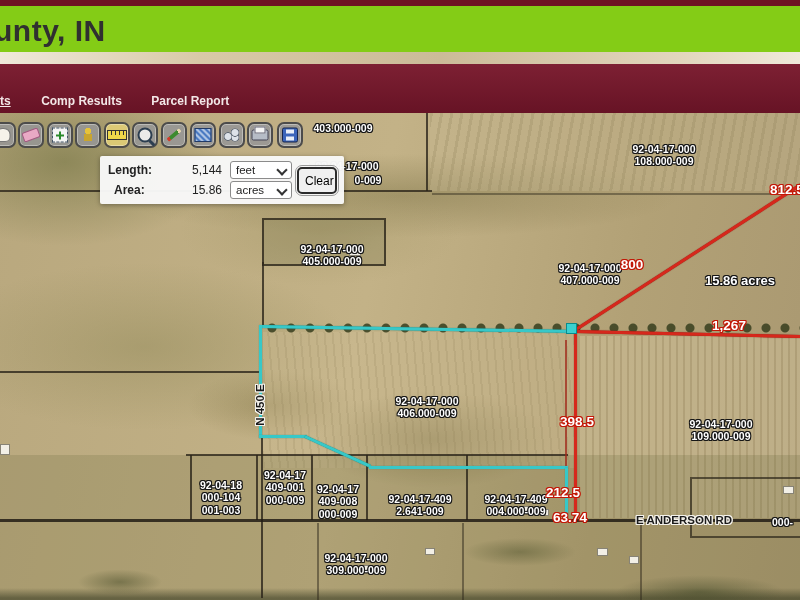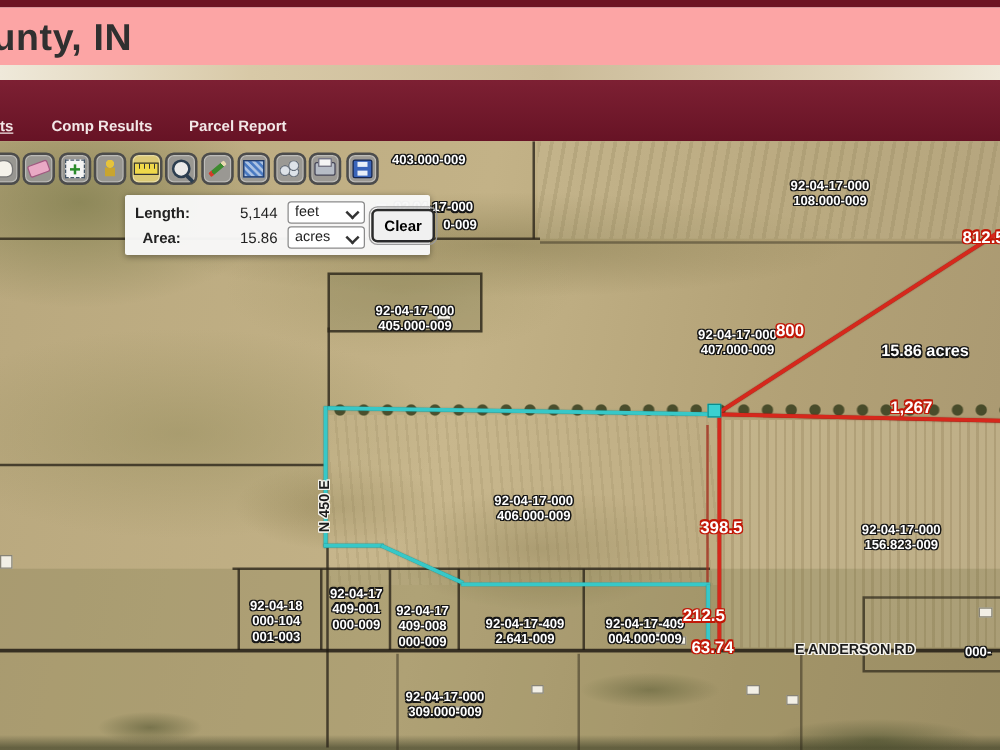--- a/index.html
+++ b/index.html
@@ -1,21 +1,21 @@
 <!DOCTYPE html>
 <html><head>
 <meta charset="utf-8">
 <style>
   html,body{margin:0;padding:0;}
   body{width:800px;height:600px;overflow:hidden;position:relative;
        font-family:"Liberation Sans",sans-serif;background:#fff;}
 
   
   #topbar{position:absolute;left:0;top:0;width:800px;height:6px;background:#6e1423;}
-  #header{position:absolute;left:0;top:6px;width:800px;height:46px;background:#fca5a5;}
+  #header{position:absolute;left:0;top:6px;width:800px;height:46px;background:#84cc16;}
   #header .title{position:absolute;left:-6px;top:8px;font-size:30px;font-weight:600;color:#303030;letter-spacing:.5px;}
   #headstrip{position:absolute;left:0;top:52px;width:800px;height:12px;
      background:linear-gradient(90deg,#efe9da,#d8c9a7 25%,#cbbb98 55%,#e2d6bd 85%,#efe9da);}
   #navbar{position:absolute;left:0;top:64px;width:800px;height:49px;
      background:linear-gradient(#7d2033,#671325);}
   #navbar .navitem{display:inline-block;font-size:12px;font-weight:bold;color:#f3e7e7;
      margin-top:30px;vertical-align:top;cursor:pointer;}
   #nav-ts{margin-left:0;text-decoration:underline;}
   #nav-comp{margin-left:26px;}
   #nav-parcel{margin-left:25px;}
@@ -126,23 +126,23 @@
   #measure-panel{position:absolute;left:100px;top:43px;width:244px;height:48px;z-index:7;
      background:rgba(248,248,248,.97);border-radius:2px;box-shadow:0 1px 5px rgba(0,0,0,.35);
      font-size:12px;color:#222;}
   #measure-panel .lbl{position:absolute;font-weight:bold;}
   #measure-panel .val{position:absolute;width:50px;text-align:right;}
   .fakesel{position:absolute;width:62px;height:18px;background:#fff;border:1px solid #8b8b8b;
      border-radius:3px;box-sizing:border-box;font-size:11.5px;cursor:pointer;}
   .fakesel .seltxt{position:absolute;left:5px;top:2px;}
   .fakesel .chev{position:absolute;right:5px;top:4px;width:6px;height:6px;
      border-right:2px solid #333;border-bottom:2px solid #333;transform:rotate(45deg);}
-  #clear-button{position:absolute;left:197px;top:11px;width:51px;height:27px;
+  #clear-button{position:absolute;left:197px;top:11px;width:40px;height:27px;
      background:#f0f0f0;border:2px solid #2b2b2b;border-radius:5px;outline:1px solid #9a9a9a;
-     outline-offset:1px;font-size:12px;font-family:"Liberation Sans",sans-serif;cursor:pointer;font-weight:bold;}
+     outline-offset:1px;font-size:12px;font-family:"Liberation Sans",sans-serif;cursor:pointer;}
 </style>
 </head>
 <body>
 
 <div id="topbar"></div>
 
 <div id="header">
   <span class="title">unty, IN</span>
 </div>
 <div id="headstrip"></div>
@@ -241,21 +241,21 @@
       </div>
       <div class="map-label parcel" style="left: 427px; top: 270px;">
         <div>92-04-17-000</div>
         <div>406.000-009</div>
       </div>
       <div class="map-label roadv" style="left: 261px; top: 292px; transform: translate(-50%, -50%) rotate(-90deg);">
         <div>N 450 E</div>
       </div>
       <div class="map-label parcel" style="left: 721px; top: 293px;">
         <div>92-04-17-000</div>
-        <div>156.823-009</div>
+        <div>109.000-009</div>
       </div>
       <div class="map-label measure" style="left: 577px; top: 301px;">
         <div>398.5</div>
       </div>
       <div class="map-label parcel" style="left: 221px; top: 354px;">
         <div>92-04-18</div>
         <div>000-104</div>
         <div>001-003</div>
       </div>
       <div class="map-label parcel" style="left: 285px; top: 344px;">

